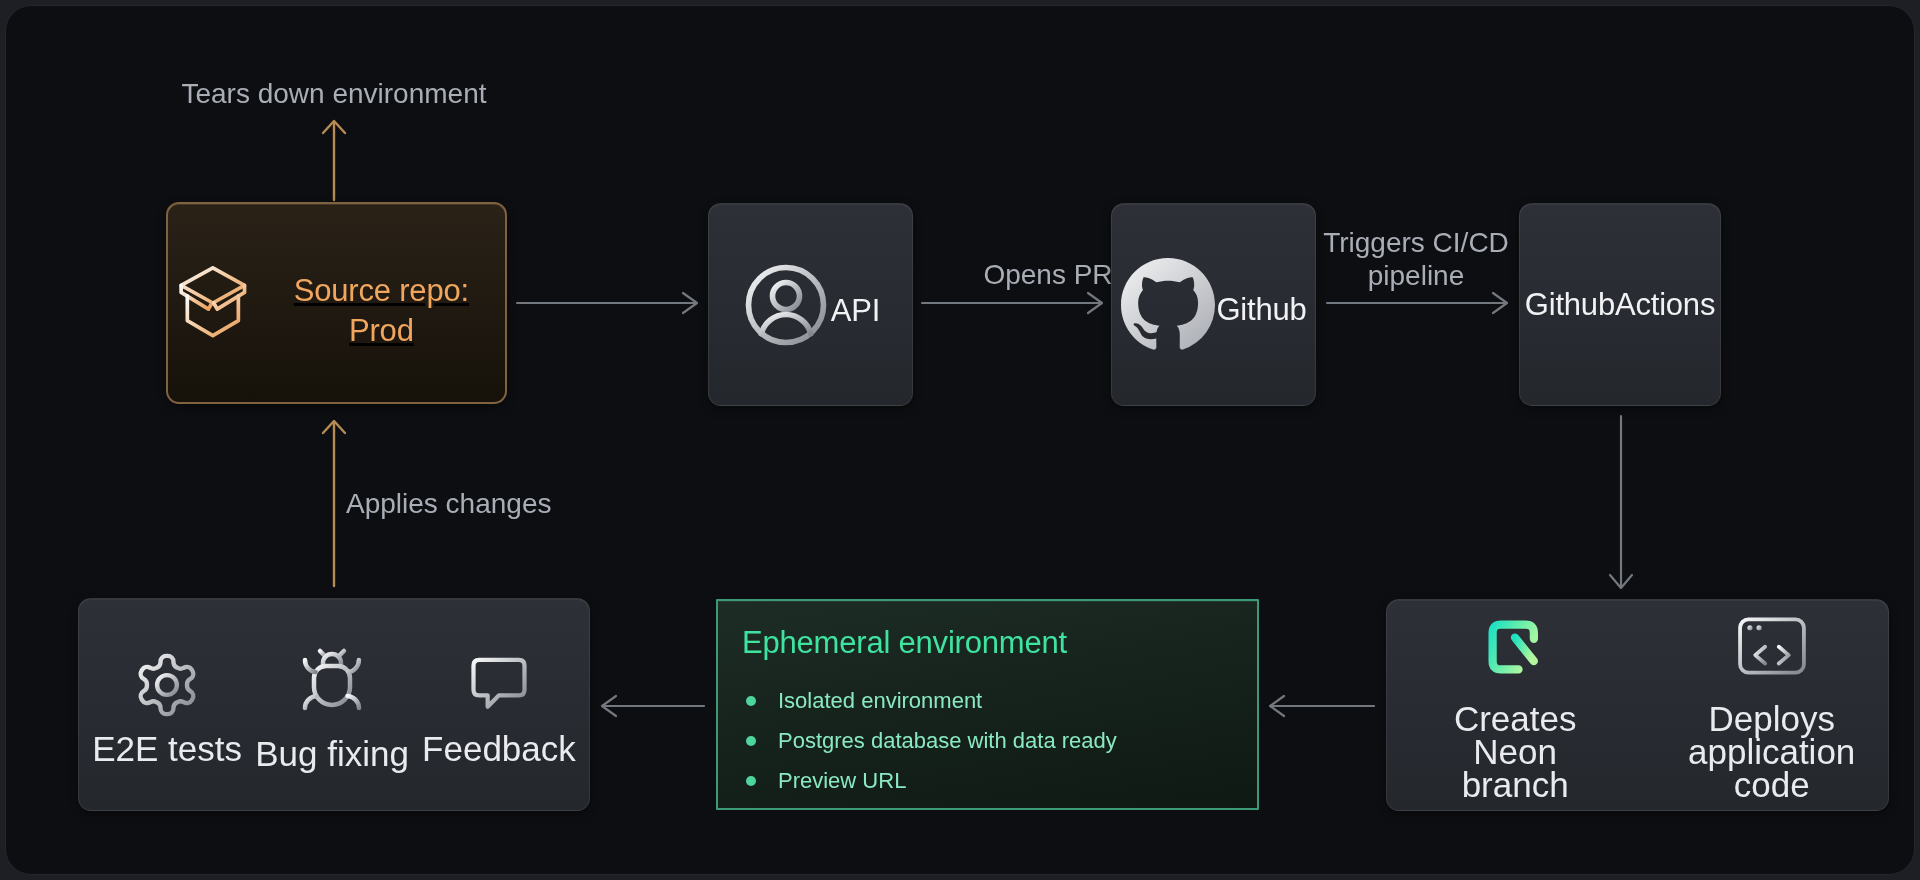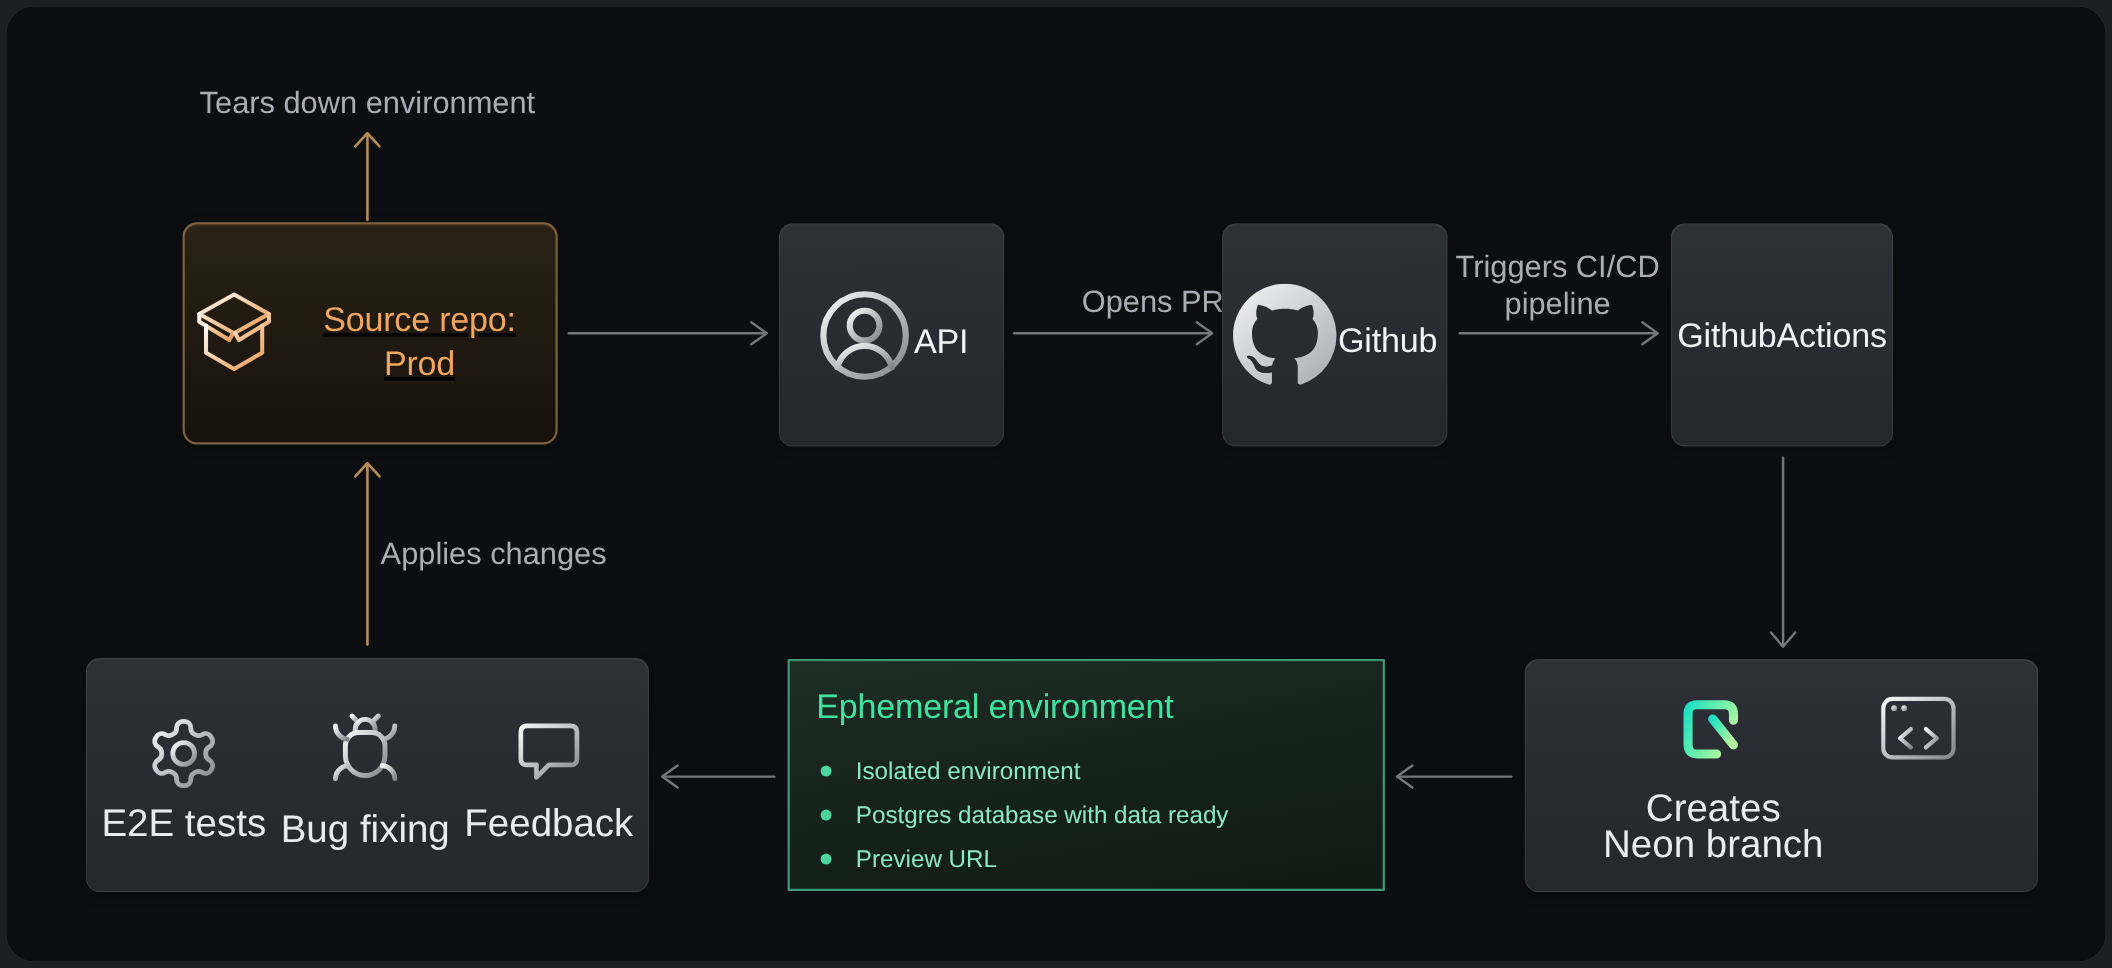--- a/index.html
+++ b/index.html
@@ -220,21 +220,21 @@
           <span class="dot"></span>
           <span>Postgres database with data ready</span>
         </li>
       <li>
           <span class="dot"></span>
           <span>Preview URL</span>
         </li>
     </ul>
   </div>
 
-  <div class="node" style="left:1380px;top:593px;width:465px;height:210px;">
+  <div class="node" style="left:1380px;top:593px;width:465px;height:210px;padding-left:36px;">
     <div style="display:flex;justify-content:center;align-items:flex-start;gap:48px;padding-top:4px;">
       <div class="icon-col">
         <svg width="68" height="66" viewBox="0 0 56 56">
           <g stroke="url(#neonGrad)" stroke-width="7" fill="none" stroke-linecap="round" stroke-linejoin="round">
             <path d="M44 21 V16 Q44 9 37 9 H16 Q9 9 9 16 V40 Q9 47 16 47 H31"></path>
             <path d="M28 20 L44 40"></path>
           </g>
         </svg>
         <div class="sub-label" style="margin-top:22px;">
           <div>Creates</div>
@@ -245,17 +245,21 @@
         <svg width="76" height="64" viewBox="0 0 100 84">
           <g stroke="url(#silverStroke)" stroke-width="5" fill="none" stroke-linecap="round" stroke-linejoin="round">
             <rect x="8" y="7" width="84" height="70" rx="11"></rect>
             <line x1="8" y1="29" x2="92" y2="29"></line>
             <path d="M41 43 L28 54 L41 65"></path>
               <path d="M59 43 L72 54 L59 65"></path>
           </g>
           <circle cx="21" cy="18" r="3.4" fill="url(#silverStroke)"></circle>
           <circle cx="33" cy="18" r="3.4" fill="url(#silverStroke)"></circle>
         </svg>
+        <div class="sub-label" style="margin-top:24px;">
+          <div>Deploys</div>
+          <div>application code</div>
+        </div>
       </div>
     </div>
   </div>
 
 </div>
 
 </body></html>

